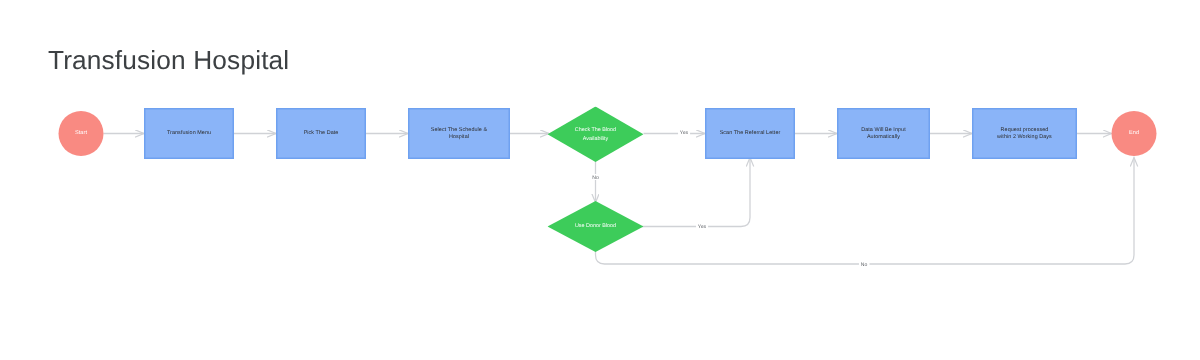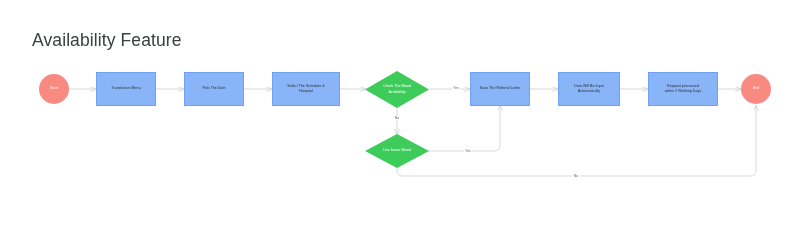--- a/index.html
+++ b/index.html
@@ -89,21 +89,21 @@
     padding: 0 1.2px;
     white-space: nowrap;
     transform: translate(-50%, -50%);
   }
 </style>
 </head>
 <body>
 
 <div id="canvas">
 
-  <div id="title">Availability Feature</div>
+  <div id="title">Transfusion Hospital</div>
 
   <svg id="edges" viewBox="0 0 800 215">
     <defs>
       <marker id="arrow" markerWidth="7" markerHeight="7" refX="6" refY="2.5" orient="auto" markerUnits="userSpaceOnUse">
         <path d="M0,0 L6,2.5 L0,5" fill="none" stroke="#d0d2d6" stroke-width="0.8"></path>
       </marker>
     </defs>
     <g stroke="#d0d2d6" stroke-width="0.85" fill="none" marker-end="url(#arrow)">
 
       <path d="M69,89 L96,89"></path>

